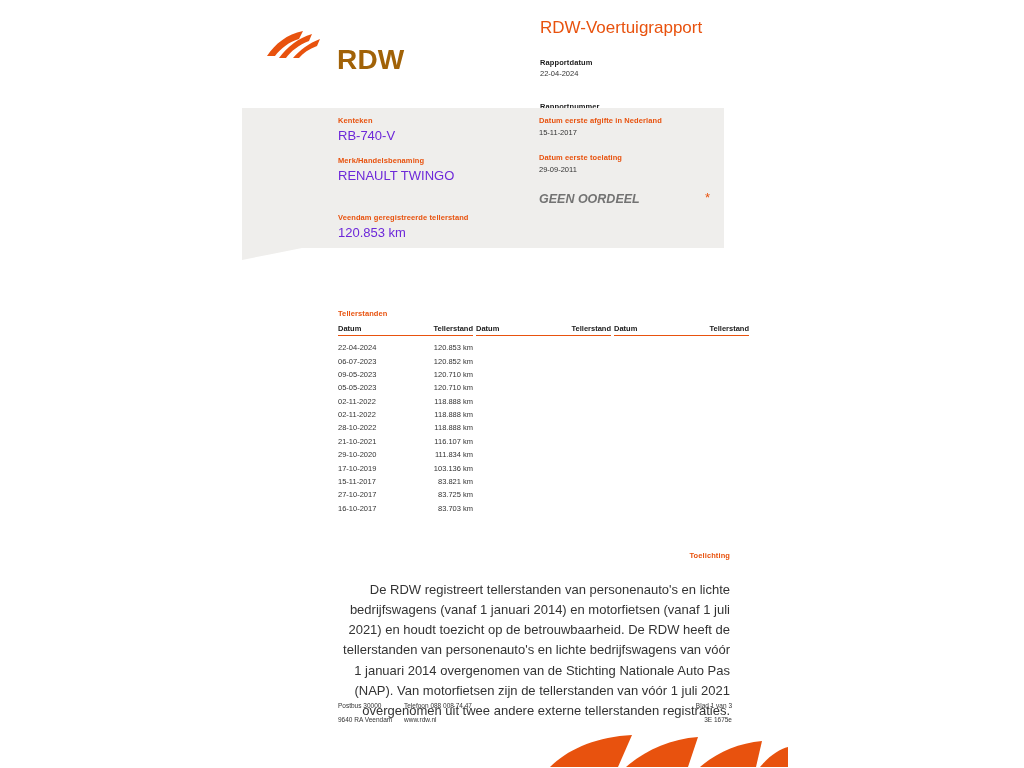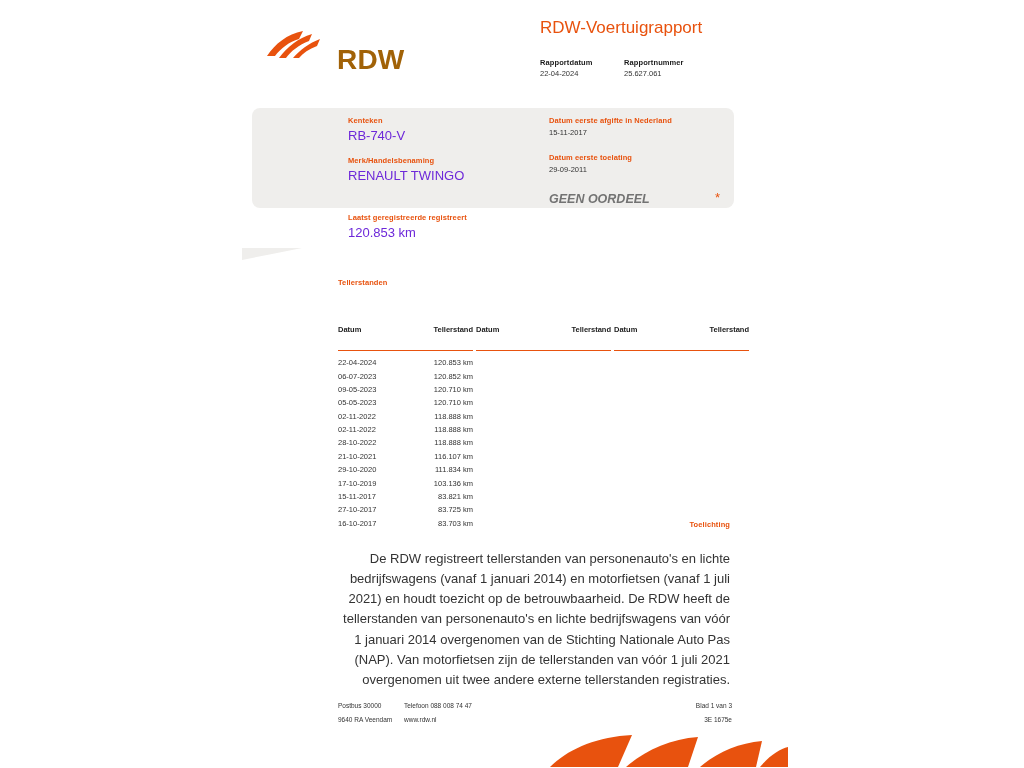--- a/index.html
+++ b/index.html
@@ -50,46 +50,46 @@
     top: 18px;
     font-size: 17px;
     color: #e8520e;
     font-weight: normal;
   }
   .meta {
     position: absolute;
     left: 540px;
     top: 58px;
     display: flex;
-    gap: 18px;
+    gap: 24px;
+    flex-direction: column;
   }
   .meta-block { width: 66px; }
   .meta-label {
     font-size: 7.5px;
     font-weight: bold;
     color: #1a1a1a;
     letter-spacing: 0.1px;
     white-space: nowrap;
   }
   .meta-value {
     font-size: 7.5px;
     color: #333;
     margin-top: 2px;
     white-space: nowrap;
   }
 
   
   .panel {
     position: absolute;
-    left: 252px;
+    left: 242px;
     top: 108px;
     width: 482px;
-    height: 100px;
+    height: 140px;
     background: #efeeec;
-    border-radius: 8px;
   }
   .panel-notch {
     position: absolute;
     left: 242px;
     top: 248px;
     width: 0; height: 0;
     border-left: 60px solid #efeeec;
     border-bottom: 12px solid transparent;
   }
   .panel-col-left {
@@ -148,35 +148,35 @@
   
   .section {
     position: absolute;
     left: 338px;
   }
   .sec-title {
     font-size: 7.5px;
     font-weight: bold;
     color: #e8520e;
     letter-spacing: 0.1px;
+    margin-top: 31px;
   }
   .tbl-head {
     display: flex;
     margin-top: 6px;
   }
   .col-group {
     width: 135px;
     margin-right: 3px;
   }
   .col-group .hdr {
     display: flex;
     justify-content: space-between;
     border-bottom: 1px solid #e8520e;
-    padding-bottom: 16px;
-    margin-top: 32px;
+    padding-bottom: 2px;
   }
   .hdr span {
     font-size: 7.5px;
     font-weight: bold;
     color: #1a1a1a;
   }
   .rows { margin-top: 5px; }
   .row {
     display: flex;
     justify-content: space-between;
@@ -271,21 +271,21 @@
     </div>
     <div class="panel-col-right">
       <div class="f-label">Datum eerste afgifte in Nederland</div>
       <div class="f-value-sm">15-11-2017</div>
       <div class="f-label">Datum eerste toelating</div>
       <div class="f-value-sm">29-09-2011</div>
     </div>
     <div class="verdict">GEEN OORDEEL</div>
     <div class="verdict-star">*</div>
     <div class="panel-bottom">
-      <div class="f-label">Laatst geregistreerde registreert</div>
+      <div class="f-label">Veendam geregistreerde tellerstand</div>
       <div class="f-value">120.853 km</div>
     </div>
   </div>
   <div class="panel-notch"></div>
 
   <div class="section" style="top:278px;">
     <div class="sec-title">Tellerstanden</div>
     <div class="tbl-head">
       <div class="col-group">
         <div class="hdr">

